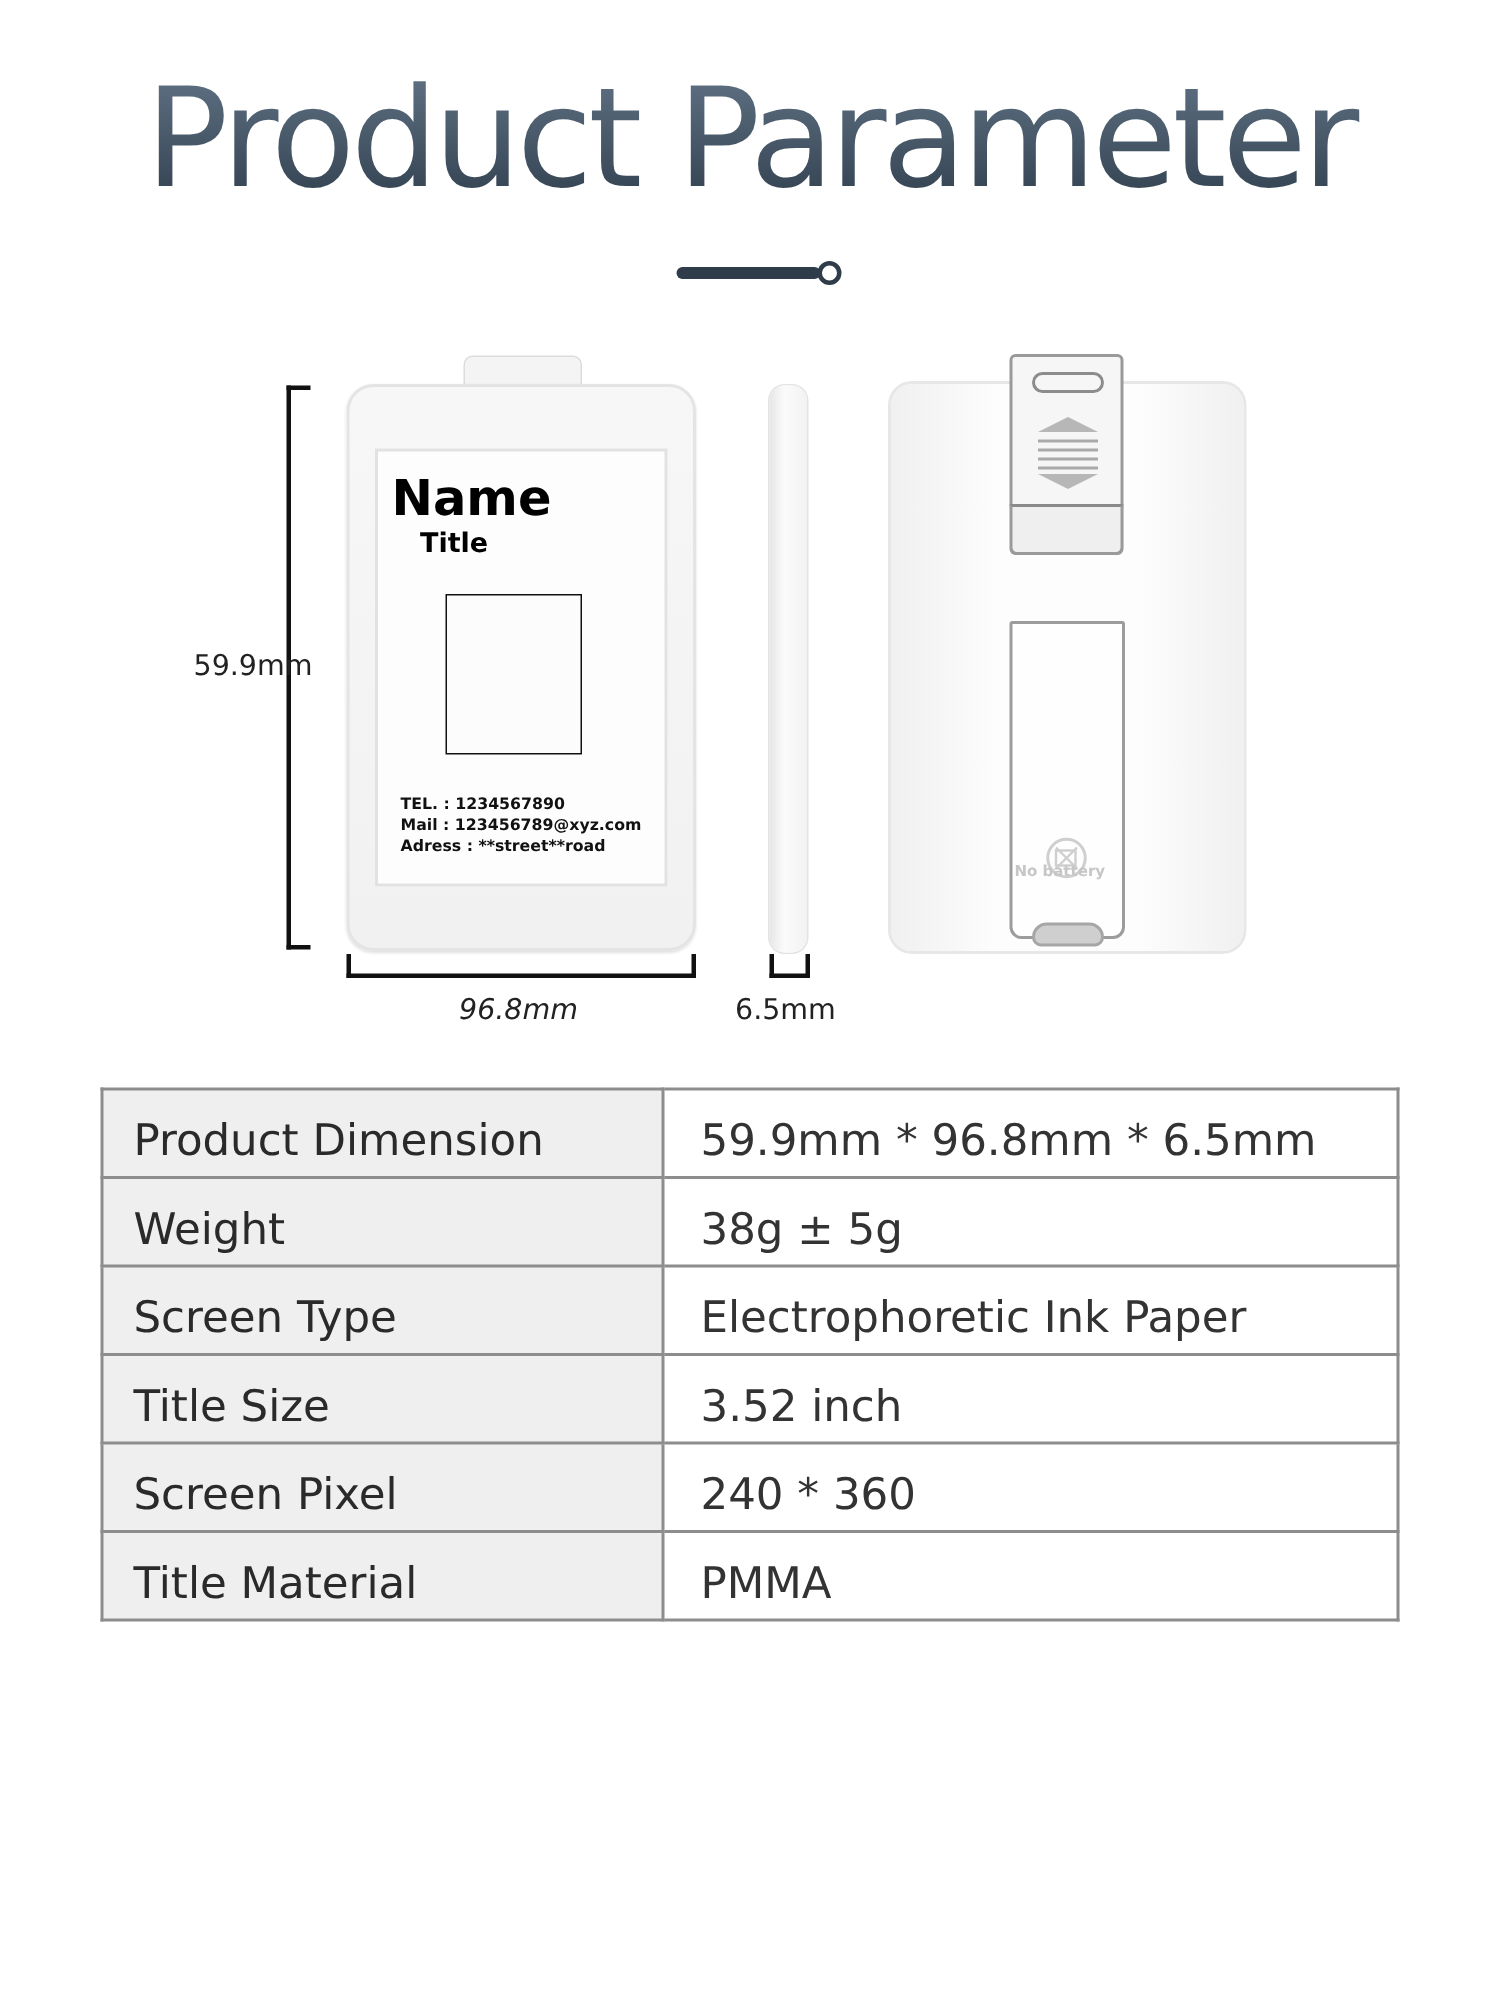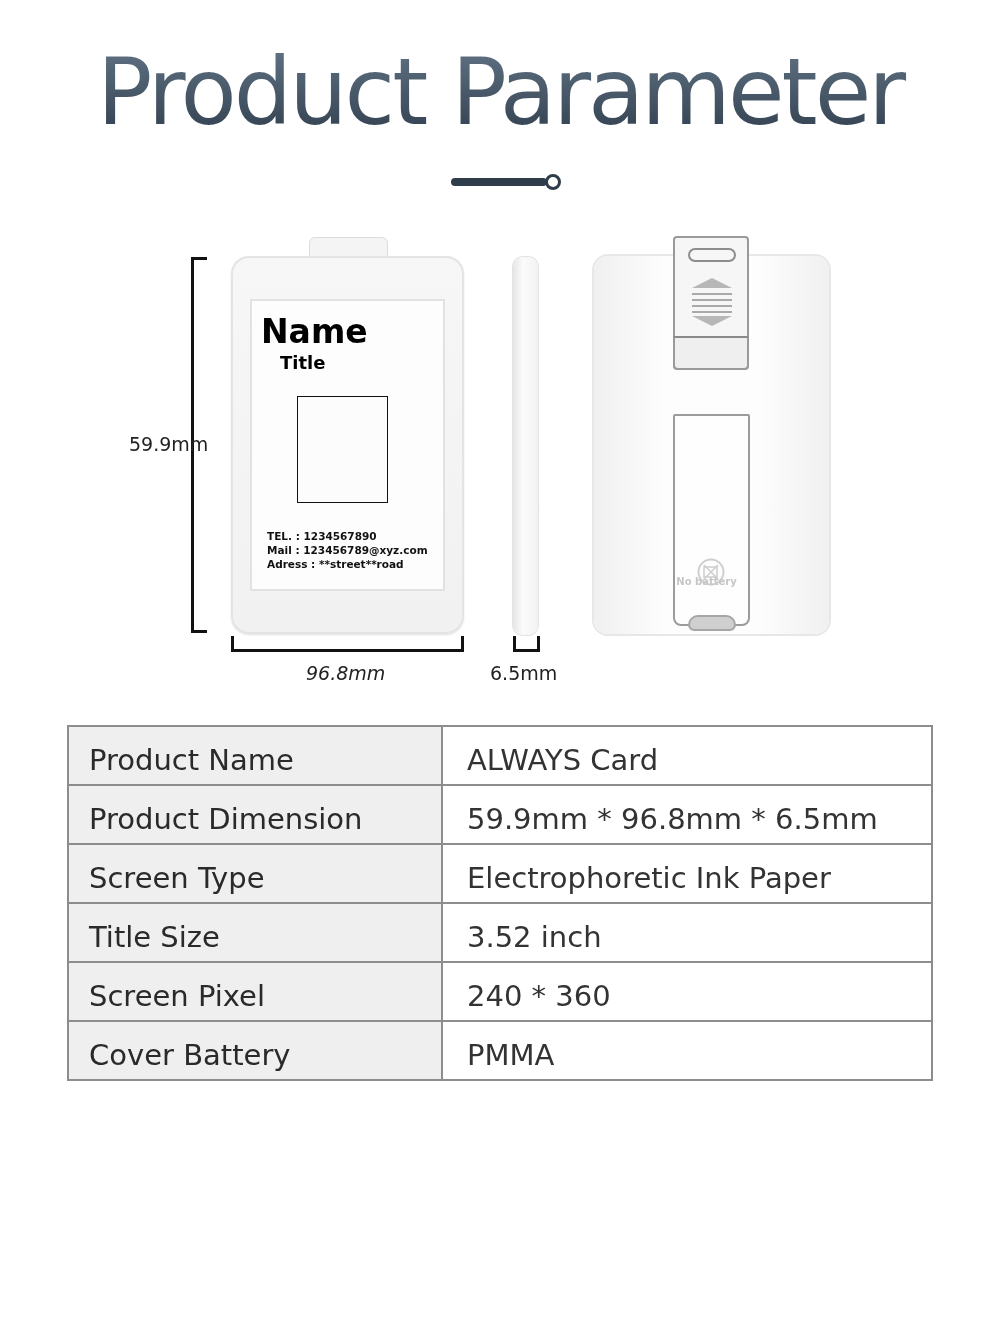--- a/index.html
+++ b/index.html
@@ -131,37 +131,37 @@
     <line x1="8" y1="8" x2="22" y2="22" stroke="#cfcfcf" stroke-width="1.6"></line>
     <line x1="22" y1="8" x2="8" y2="22" stroke="#cfcfcf" stroke-width="1.6"></line>
   </svg>
   <div class="nobat-text">No battery</div>
   <div class="door-notch"></div>
 </div>
 
 <table class="spec-table">
   <tbody>
     <tr>
-      <td class="key">Product Name</td>
-      <td class="val">ALWAYS Card</td>
+      <td class="key">Product Dimension</td>
+      <td class="val">59.9mm * 96.8mm * 6.5mm</td>
     </tr>
     <tr>
-      <td class="key">Product Dimension</td>
-      <td class="val">59.9mm * 96.8mm * 6.5mm</td>
+      <td class="key">Weight</td>
+      <td class="val">38g ± 5g</td>
     </tr>
     <tr>
       <td class="key">Screen Type</td>
       <td class="val">Electrophoretic Ink Paper</td>
     </tr>
     <tr>
       <td class="key">Title Size</td>
       <td class="val">3.52 inch</td>
     </tr>
     <tr>
       <td class="key">Screen Pixel</td>
       <td class="val">240 * 360</td>
     </tr>
     <tr>
-      <td class="key">Cover Battery</td>
+      <td class="key">Title Material</td>
       <td class="val">PMMA</td>
     </tr>
   </tbody>
 </table>
 
 </body></html>

